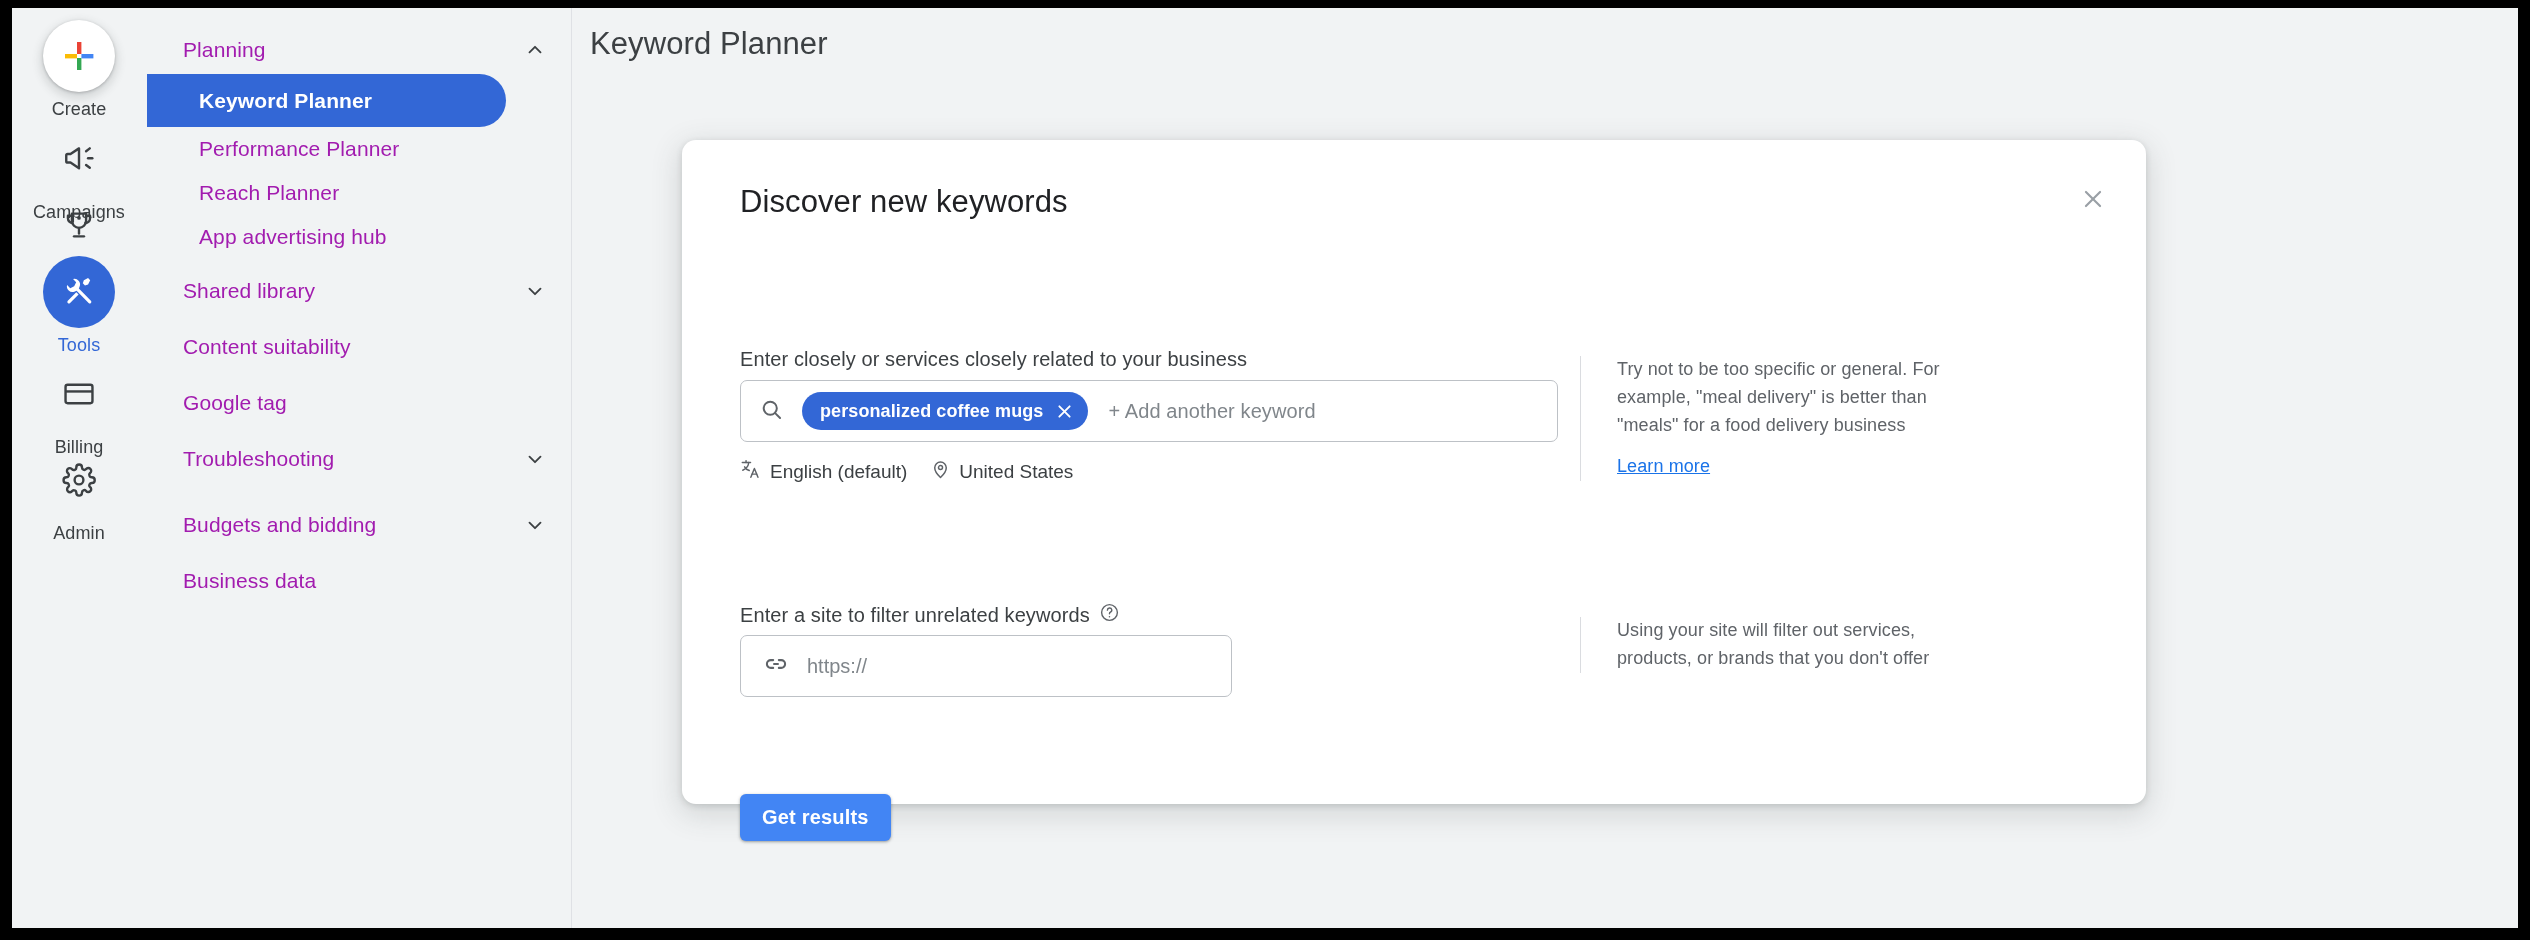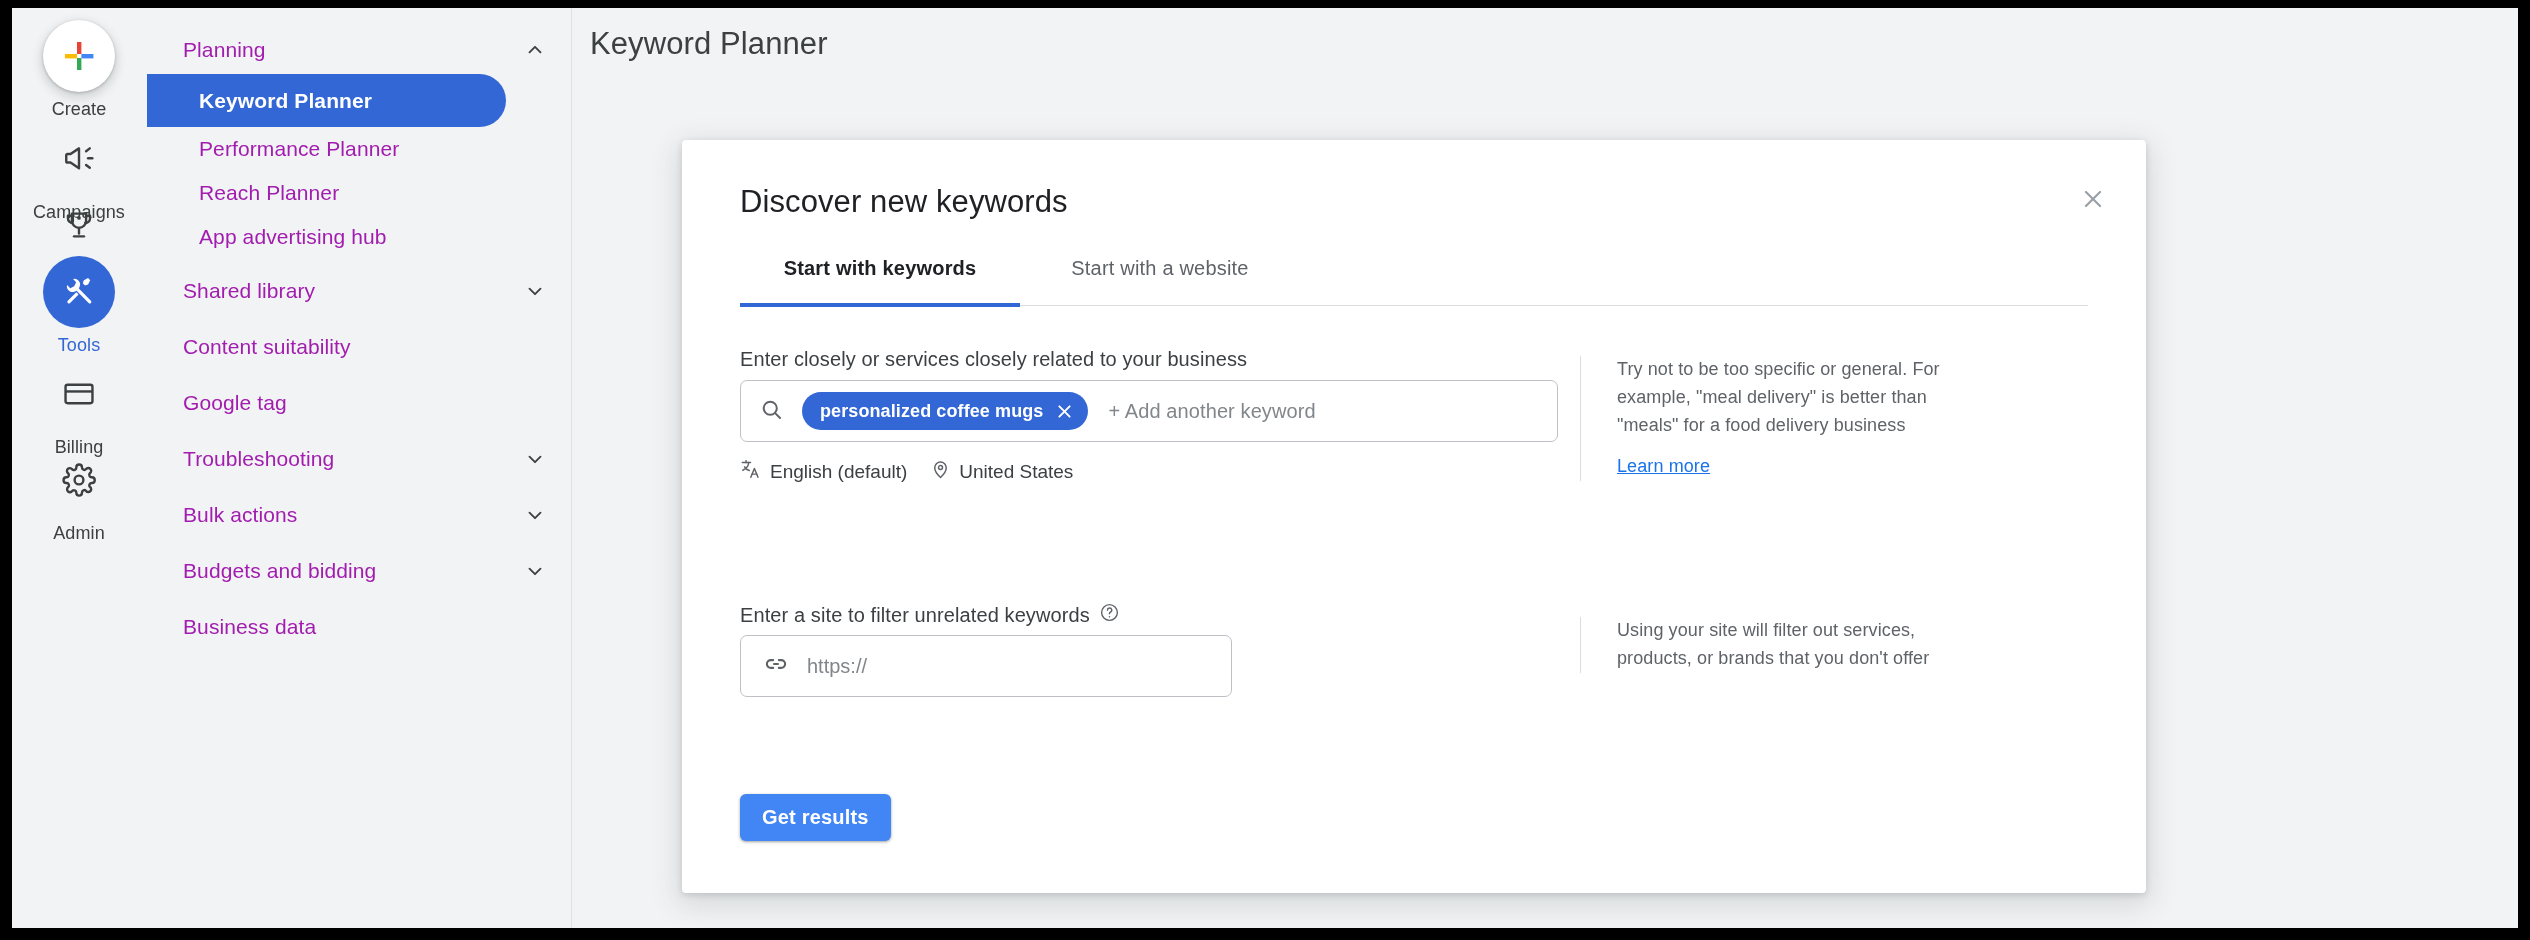--- a/index.html
+++ b/index.html
@@ -84,23 +84,23 @@
   #content { position: absolute; left: 561px; top: 0; right: 0; bottom: 0; background:#f1f3f4; }
   #page-title {
     position: absolute; left: 17px; top: 18px;
     font-size: 31px; color: #3c4043; letter-spacing: .1px;
   }
 
   
   #dialog {
     position: absolute;
     left: 109px; top: 132px;
-    width: 1464px; height: 753px;
+    width: 1464px; height: 664px;
     background: #ffffff;
-    border-radius: 4px;
+    border-radius: 14px;
     box-shadow: 0 2px 6px rgba(60,64,67,.18), 0 8px 28px 4px rgba(60,64,67,.15);
   }
   #dialog-title {
     position: absolute; left: 58px; top: 44px;
     font-size: 31px; color: #202124; letter-spacing: .1px;
   }
   #close-btn {
     position: absolute; right: 30px; top: 36px;
     width: 46px; height: 46px; border-radius: 23px;
     display: flex; align-items: center; justify-content: center;
@@ -332,28 +332,20 @@
       <span class="lbl">Troubleshooting</span>
       <span class="chev">
         <svg width="22" height="22" viewBox="0 0 24 24" fill="none" stroke="#3c4043" stroke-width="2" stroke-linecap="round" stroke-linejoin="round">
             <polyline points="6 9.5 12 15.5 18 9.5"></polyline>
           </svg>
       </span>
     </div>
 
     <div class="nav-spacer"></div>
 
-    <div class="nav-row group">
-      <span class="lbl">Bulk actions</span>
-      <span class="chev">
-        <svg width="22" height="22" viewBox="0 0 24 24" fill="none" stroke="#3c4043" stroke-width="2" stroke-linecap="round" stroke-linejoin="round">
-            <polyline points="6 9.5 12 15.5 18 9.5"></polyline>
-          </svg>
-      </span>
-    </div>
 
     <div class="nav-spacer"></div>
 
     <div class="nav-row group">
       <span class="lbl">Budgets and bidding</span>
       <span class="chev">
         <svg width="22" height="22" viewBox="0 0 24 24" fill="none" stroke="#3c4043" stroke-width="2" stroke-linecap="round" stroke-linejoin="round">
             <polyline points="6 9.5 12 15.5 18 9.5"></polyline>
           </svg>
       </span>
@@ -374,24 +366,20 @@
 
       <div id="dialog-title">Discover new keywords</div>
 
       <div id="close-btn">
         <svg width="26" height="26" viewBox="0 0 24 24" fill="none" stroke="#9aa0a6" stroke-width="2" stroke-linecap="round">
           <line x1="5.5" y1="5.5" x2="18.5" y2="18.5"></line>
             <line x1="18.5" y1="5.5" x2="5.5" y2="18.5"></line>
         </svg>
       </div>
 
-      <div id="tabs">
-        <div class="tab active">Start with keywords</div>
-        <div class="tab">Start with a website</div>
-      </div>
 
       <div id="kw-label" class="field-label">
         <span>Enter closely or services closely related to your business</span>
       </div>
 
       <div id="kw-input">
         <span>
           <svg width="25" height="25" viewBox="0 0 24 24" fill="none" stroke="#5f6368" stroke-width="1.9" stroke-linecap="round">
             <circle cx="10.8" cy="10.8" r="6.3"></circle>
               <line x1="15.5" y1="15.5" x2="20.2" y2="20.2"></line>

